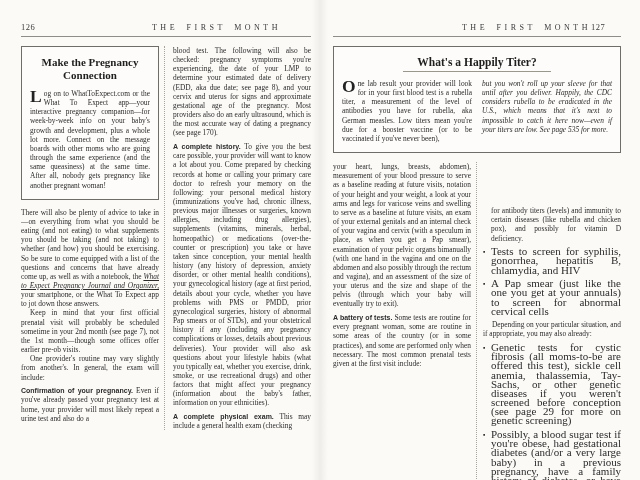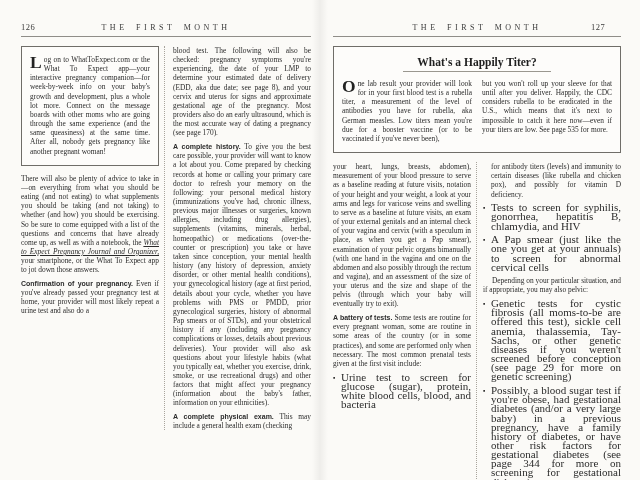--- a/index.html
+++ b/index.html
@@ -17,21 +17,21 @@
   .page-left  { padding:22px 9px 14px 21px; }
   .page-right { padding:22px 19px 14px 13px; }
 
   .pagehead {
     display:flex; align-items:baseline;
     border-bottom:1px solid #8f8d88; padding-bottom:4px; margin-bottom:9px;
   }
   .pagehead .num { font-size:8.5px; letter-spacing:0.5px; color:#3a3a3a; width:30px; }
   .pagehead .num.right { text-align:left; }
   .pagehead .head {
-    flex:1; text-align:center; font-size:8px; letter-spacing:3.5px;
+    flex:1; text-align:right; font-size:8px; letter-spacing:3.5px;
     color:#3a3a3a; word-spacing:3px;
   }
 
   .cols { display:flex; align-items:stretch; }
   .col { width:138px; flex:none; }
   .coldiv { flex:1; border-left:1px dotted #a8a49c; margin-left:5px; width:0; }
   .col + .coldiv + .col { margin-left:0; }
   .cols > .col:last-child { margin-left:5px; }
 
   p, .para { margin:0; font-size:7.4px; line-height:9.15px; text-align:justify; }
@@ -52,49 +52,52 @@
   .box-title {
     margin:1px auto 7px; text-align:center; font-weight:bold;
     font-size:11px; line-height:13px; color:#1f1f1f;
   }
   .rubella-box { width:100%; margin-bottom:9px; }
   .rubella-box .box-title { font-size:11.5px; margin-bottom:2px; }
   .title-rule { width:148px; border-bottom:1.5px solid #9a978f; margin:0 auto 7px; }
   .boxcols { display:flex; }
   .boxcols .bcol { width:50%; box-sizing:border-box; }
   .boxcols .bcol:first-child { padding-right:5px; }
-  .boxcols .bcol:last-child  { padding-left:5px; }
+  .boxcols .bcol:last-child  { padding-left:5px;font-style:italic; }
 
   .bullet { display:flex; margin-top:4.5px; }
   .bullet .marker {
     flex:none; width:8px; font-size:6.5px; line-height:9.15px; color:#2b2b2b;
   }
   .bullet .btext { flex:1; font-size:11px; line-height:9.15px; text-align:justify; }
-  .hang-cont { padding-left:8px; }
+  .hang-cont { padding-left:8px;margin-top:44px; }
 </style>
 </head>
 <body>
 
 <div class="spread">
 
   <div class="page page-left">
     <div class="pagehead">
       <span class="num">126</span>
       <span class="head">THE FIRST MONTH</span>
       <span class="num right"></span>
     </div>
 
     <div class="cols">
       <div class="col">
 
         <div class="callout-box">
+          <div class="box-title">Make the Pregnancy Connection</div>
           <p class="para"><span class="dropcap">L</span><span>og on to WhatToExpect.com or the What To Expect app—your interactive pregnancy companion—for week-by-week info on your baby's growth and development, plus a whole lot more. Connect on the message boards with other moms who are going through the same experience (and the same queasiness) at the same time. After all, nobody gets pregnancy like another pregnant woman!</span></p>
         </div>
 
         <p class="para"><span>There will also be plenty of advice to take in—on everything from what you should be eating (and not eating) to what supplements you should be taking (and not taking) to whether (and how) you should be exercising. So be sure to come equipped with a list of the questions and concerns that have already come up, as well as with a notebook, the </span><span class="italic">What to Expect Pregnancy Journal and Organizer,</span><span> your smartphone, or the What To Expect app to jot down those answers.</span></p>
+        <p class="para indent">Keep in mind that your first official prenatal visit will probably be scheduled sometime in your 2nd month (see page 7), not the 1st month—though some offices offer earlier pre-ob visits.</p>
+        <p class="para indent">One provider's routine may vary slightly from another's. In general, the exam will include:</p>
         <p class="para entry"><span class="lead">Confirmation of your pregnancy.</span><span> Even if you've already passed your pregnancy test at home, your provider will most likely repeat a urine test and also do a</span></p>
       </div>
 
       <div class="coldiv"></div>
 
       <div class="col">
         <p class="para">blood test. The following will also be checked: pregnancy symptoms you're experiencing, the date of your LMP to determine your estimated date of delivery (EDD, aka due date; see page 8), and your cervix and uterus for signs and approximate gestational age of the pregnancy. Most providers also do an early ultrasound, which is the most accurate way of dating a pregnancy (see page 170).</p>
         <p class="para entry"><span class="lead">A complete history.</span><span> To give you the best care possible, your provider will want to know a lot about you. Come prepared by checking records at home or calling your primary care doctor to refresh your memory on the following: your personal medical history (immunizations you've had, chronic illness, previous major illnesses or surgeries, known allergies, including drug allergies), supplements (vitamins, minerals, herbal, homeopathic) or medications (over-the-counter or prescription) you take or have taken since conception, your mental health history (any history of depression, anxiety disorder, or other mental health conditions), your gynecological history (age at first period, details about your cycle, whether you have problems with PMS or PMDD, prior gynecological surgeries, history of abnormal Pap smears or of STDs), and your obstetrical history if any (including any pregnancy complications or losses, details about previous deliveries). Your provider will also ask questions about your lifestyle habits (what you typically eat, whether you exercise, drink, smoke, or use recreational drugs) and other factors that might affect your pregnancy (information about the baby's father, information on your ethnicities).</span></p>
         <p class="para entry"><span class="lead">A complete physical exam.</span><span> This may include a general health exam (checking</span></p>
       </div>
@@ -116,39 +119,35 @@
       <div class="boxcols">
         <p class="para bcol"><span class="dropcap">O</span><span>ne lab result your provider will look for in your first blood test is a rubella titer, a measurement of the level of antibodies you have for rubella, aka German measles. Low titers mean you're due for a booster vaccine (or to be vaccinated if you've never been),</span></p>
         <p class="para bcol">but you won't roll up your sleeve for that until after you deliver. Happily, the CDC considers rubella to be eradicated in the U.S., which means that it's next to impossible to catch it here now—even if your titers are low. See page 535 for more.</p>
       </div>
     </div>
 
     <div class="cols">
       <div class="col">
         <p class="para">your heart, lungs, breasts, abdomen), measurement of your blood pressure to serve as a baseline reading at future visits, notation of your height and your weight, a look at your arms and legs for varicose veins and swelling to serve as a baseline at future visits, an exam of your external genitals and an internal check of your vagina and cervix (with a speculum in place, as when you get a Pap smear), examination of your pelvic organs bimanually (with one hand in the vagina and one on the abdomen and also possibly through the rectum and vagina), and an assessment of the size of your uterus and the size and shape of the pelvis (through which your baby will eventually try to exit).</p>
         <p class="para entry"><span class="lead">A battery of tests.</span><span> Some tests are routine for every pregnant woman, some are routine in some areas of the country (or in some practices), and some are performed only when necessary. The most common prenatal tests given at the first visit include:</span></p>
-        <div class="bullet">
-            <span class="marker">▪</span>
-            <span class="btext">Urine test to screen for glucose (sugar), protein, white blood cells, blood, and bacteria</span>
-          </div>
       </div>
 
       <div class="coldiv"></div>
 
       <div class="col">
         <p class="para hang-cont">for antibody titers (levels) and immunity to certain diseases (like rubella and chicken pox), and possibly for vitamin D deficiency.</p>
         <div class="bullet">
             <span class="marker">▪</span>
             <span class="btext">Tests to screen for syphilis, gonorrhea, hepatitis B, chlamydia, and HIV</span>
           </div>
         <div class="bullet">
             <span class="marker">▪</span>
             <span class="btext">A Pap smear (just like the one you get at your annuals) to screen for abnormal cervical cells</span>
           </div>
-        <p class="para entry indent">Depending on your particular situation, and if appropriate, you may also pelvic:</p>
+        <p class="para entry indent">Depending on your particular situation, and if appropriate, you may also already:</p>
         <div class="bullet">
             <span class="marker">▪</span>
             <span class="btext">Genetic tests for cystic fibrosis (all moms-to-be are offered this test), sickle cell anemia, thalassemia, Tay-Sachs, or other genetic diseases if you weren't screened before conception (see page 29 for more on genetic screening)</span>
           </div>
         <div class="bullet">
             <span class="marker">▪</span>
             <span class="btext">Possibly, a blood sugar test if you're obese, had gestational diabetes (and/or a very large baby) in a previous pregnancy, have a family history of diabetes, or have other risk factors for gestational diabetes (see page 344 for more on screening for gestational diabetes).</span>
           </div>
         <p class="para entry"><span class="lead">An opportunity for discussion.</span><span> Here's the time to bring out that list of questions and concerns.</span></p>
       </div>

